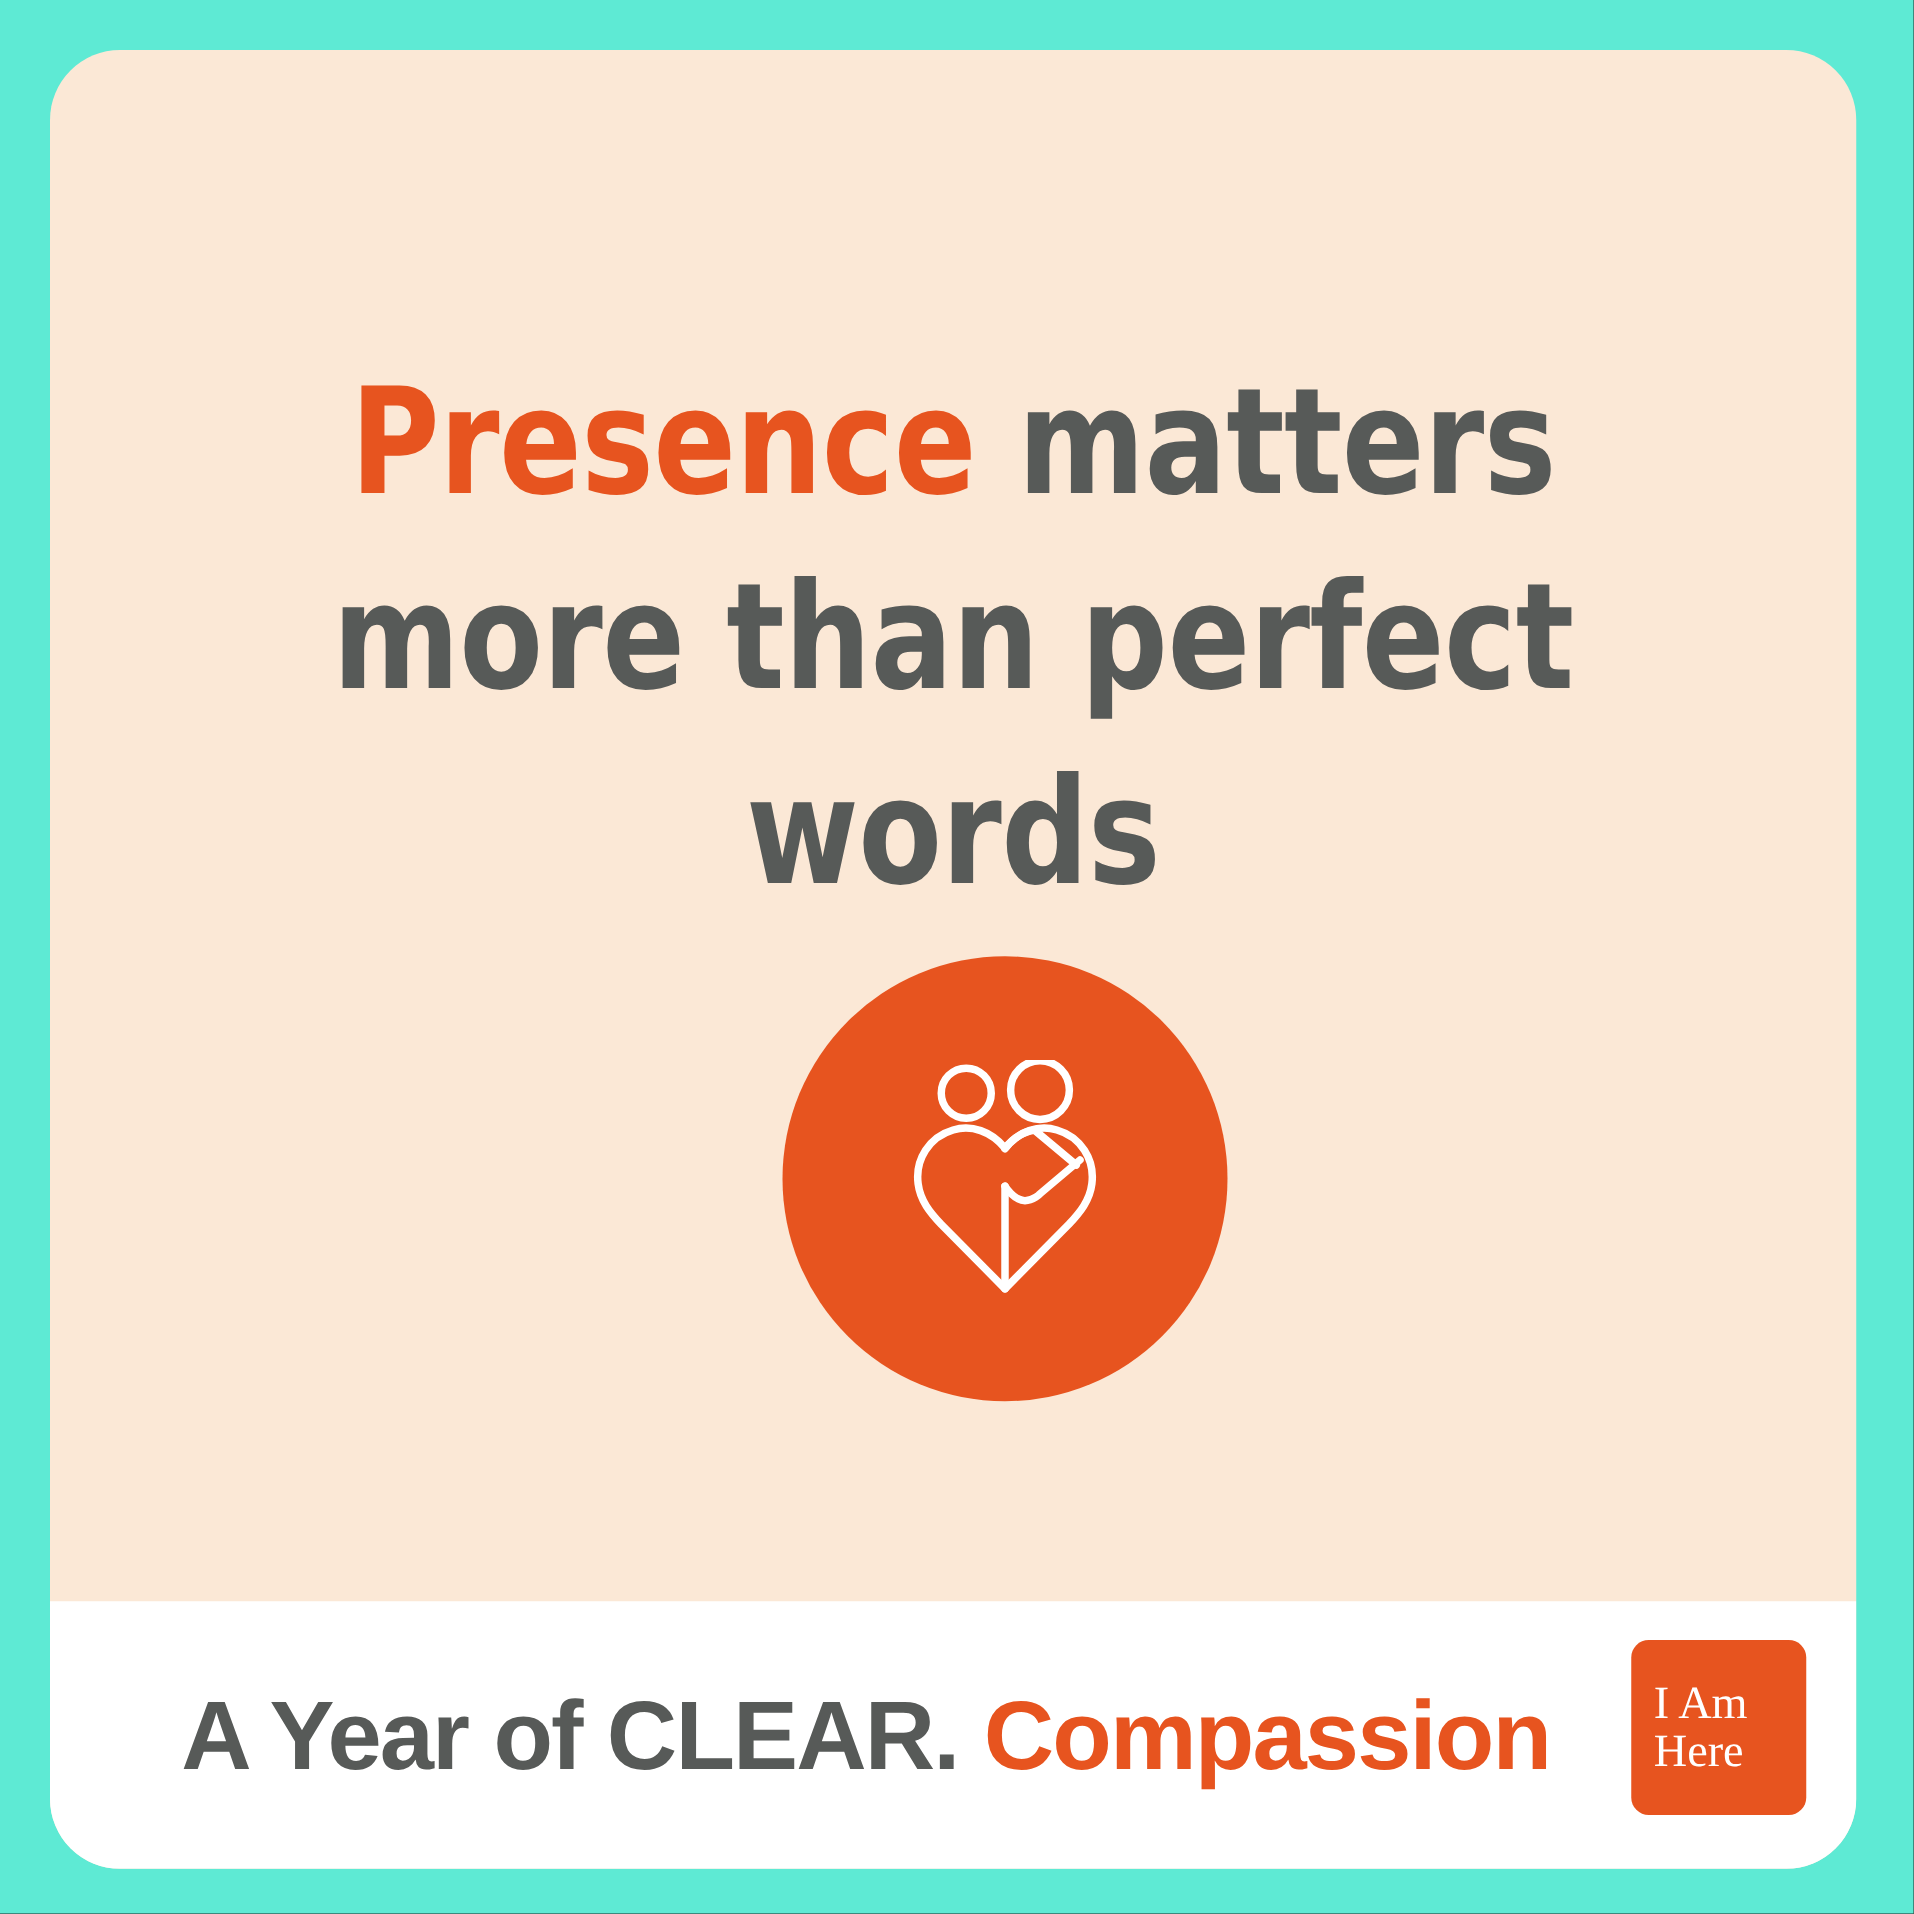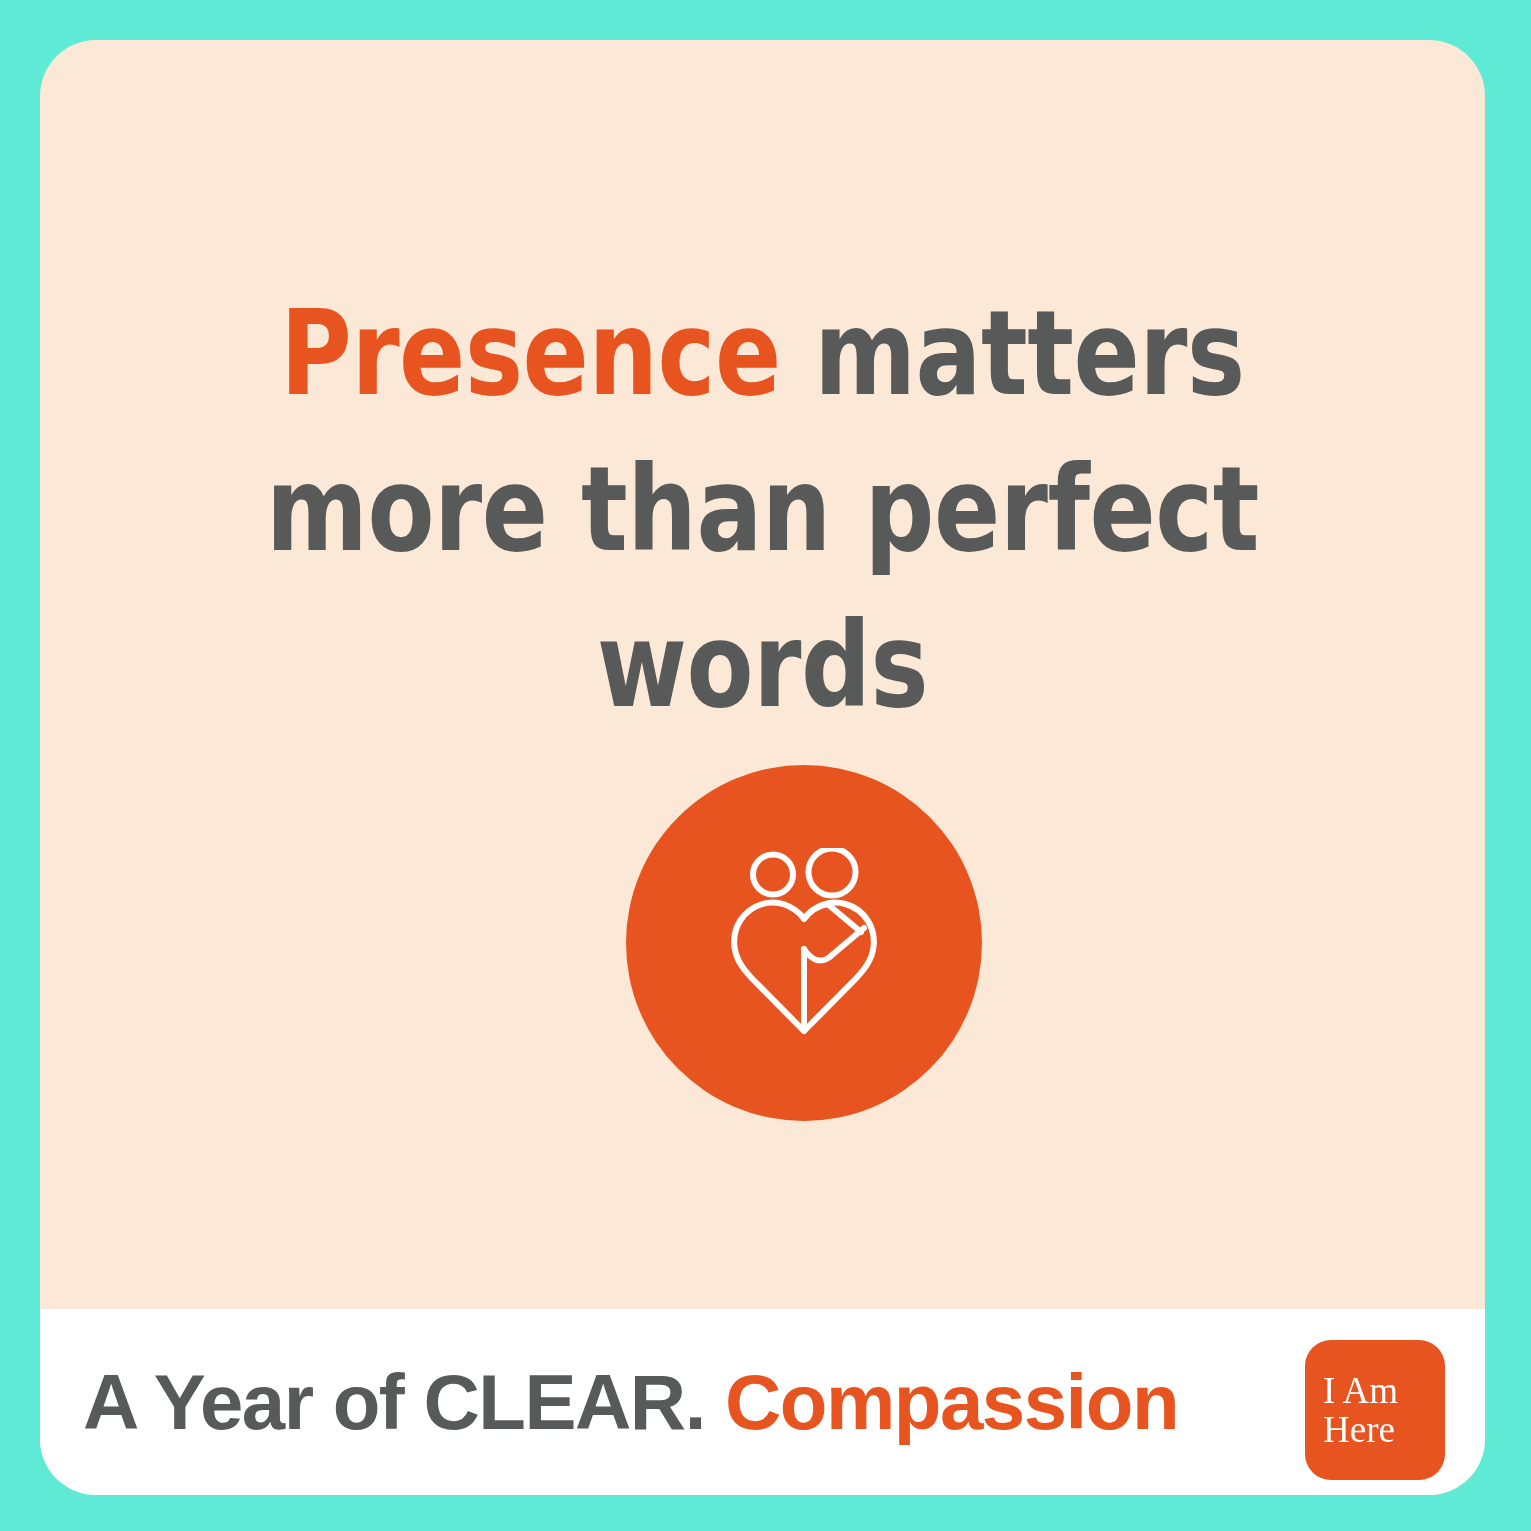--- a/index.html
+++ b/index.html
@@ -83,25 +83,25 @@
   .icon-badge svg {
     display: block;
     width: 170px;
     height: 190px;
   }
 
   
   .footer {
     position: relative;
     flex: 0 0 auto;
-    height: 186px;
+    height: 214px;
     background: #FFFFFF;
     display: flex;
     align-items: center;
-    padding: 0 0 0 43px;
+    padding: 0 0 0 105px;
     box-sizing: border-box;
   }
   .footer-title {
     font-family: "Liberation Sans", sans-serif;
     font-weight: 700;
     font-size: 78px;
     line-height: 1;
     letter-spacing: -1.5px;
     color: #575A58;
     white-space: nowrap;
@@ -110,21 +110,21 @@
     color: #E7541F;
   }
 
   .brand-logo {
     position: absolute;
     right: 40px;
     top: 31px;
     width: 140px;
     height: 140px;
     background: #E7541F;
-    border-radius: 26px;
+    border-radius: 14px;
     display: flex;
     flex-direction: column;
     align-items: flex-start;
     justify-content: center;
     padding-left: 18px;
     box-sizing: border-box;
   }
   .brand-logo .bl-line {
     font-family: "Liberation Serif", "DejaVu Serif", serif;
     font-weight: 400;

